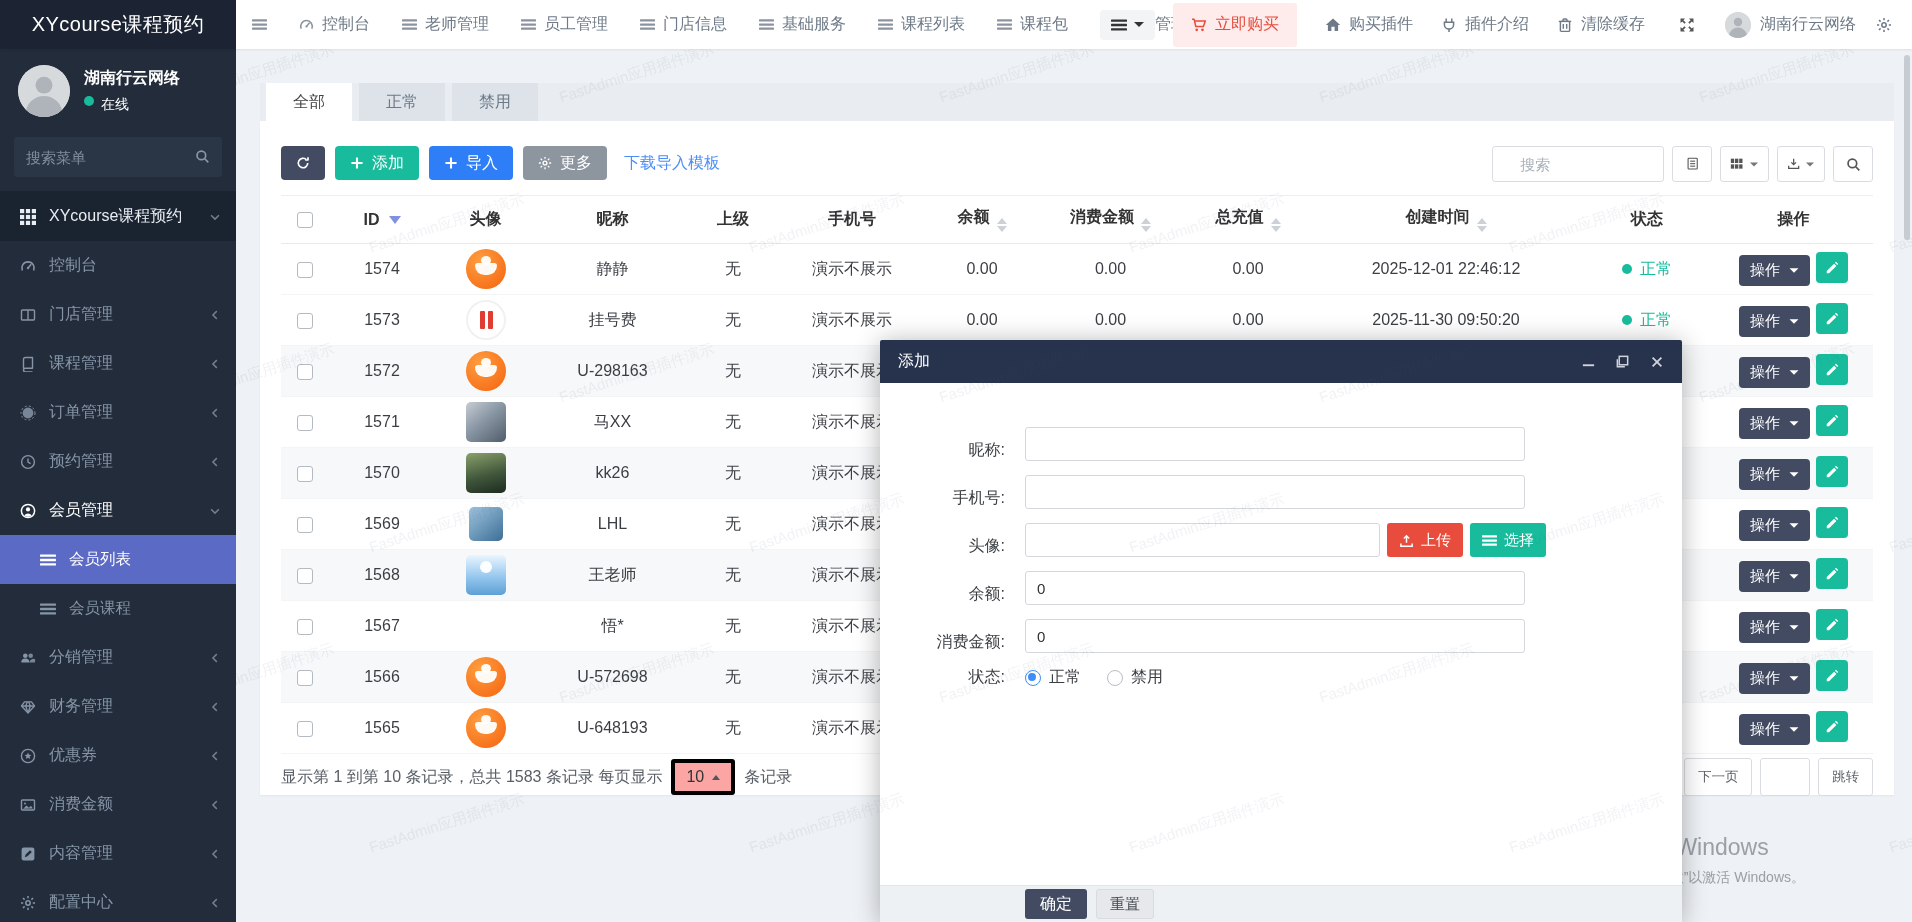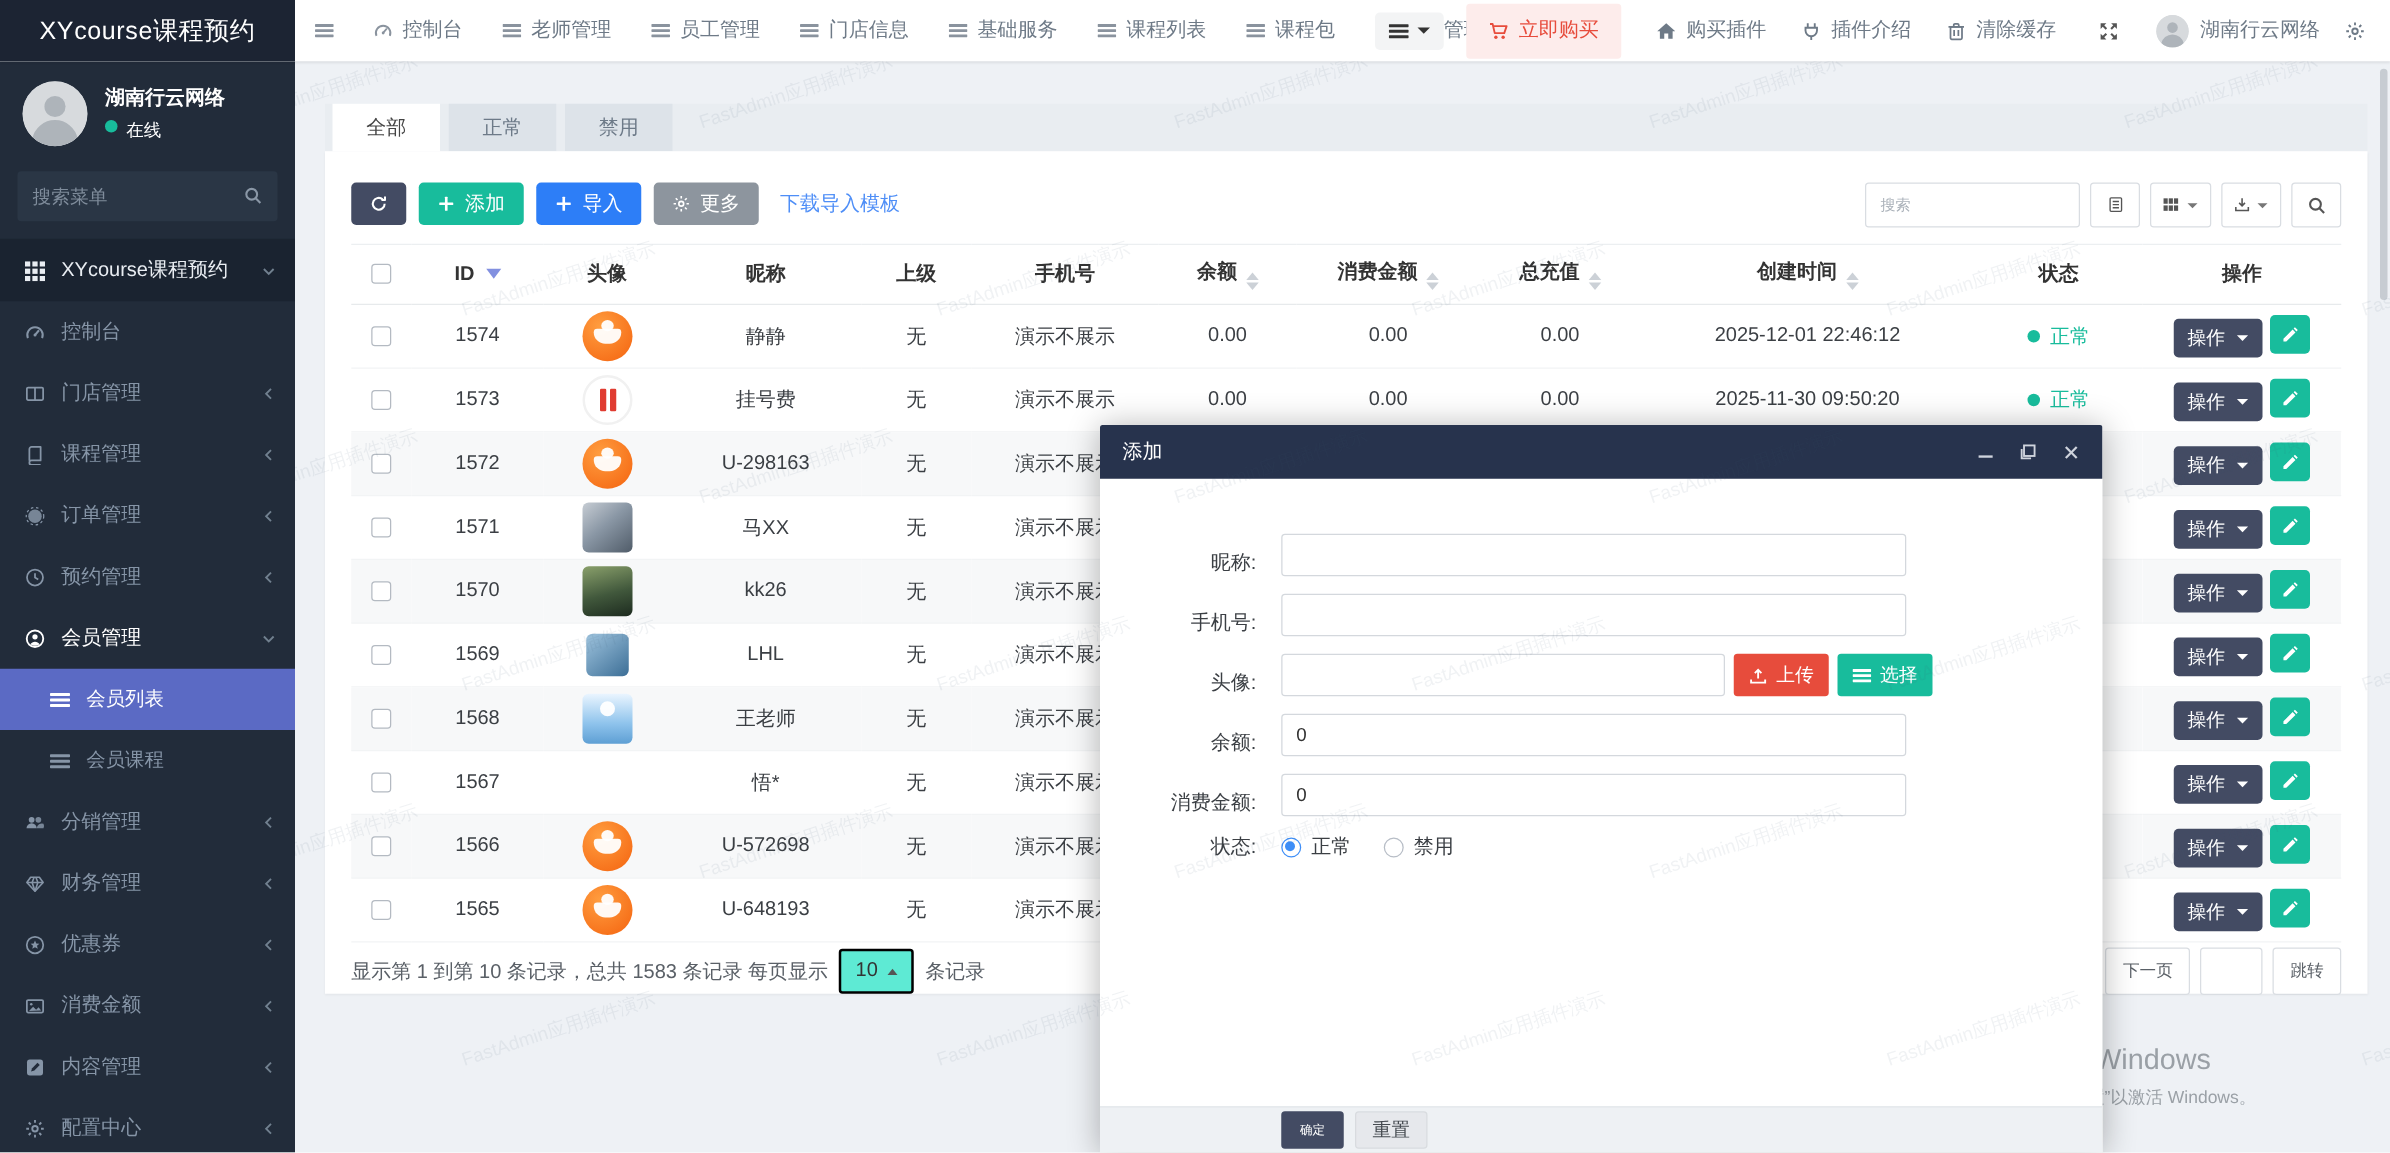--- a/index.html
+++ b/index.html
@@ -53,21 +53,21 @@
 .card{position:absolute;left:24px;top:72px;width:1634px;height:674px;background:#fff;box-shadow:0 1px 2px rgba(0,0,0,.05)}
 .toolbar{position:absolute;left:21px;top:25px;display:flex;align-items:center;gap:10px}
 .btn{height:34px;border:none;border-radius:4px;display:inline-flex;align-items:center;gap:8px;padding:0 15px;color:#fff;font-size:16px;cursor:pointer}
 .btn .ic{font-size:14px}
 .btn-refresh{background:#434b63;width:44px;justify-content:center}
 .btn-add{background:#18bc9c}
 .btn-import{background:#2d7ef7}
 .btn-more{background:#8d959e}
 .link-tpl{color:#4e8ef7;font-size:16px;margin-left:7px;cursor:pointer;text-decoration:none}
 .tbl-tools{position:absolute;right:21px;top:25px;display:flex;align-items:center;gap:8px}
-.search-inp{width:172px;height:36px;border:1px solid #d9dde2;border-radius:3px;padding:0 11px;font-size:12px;color:#333}
+.search-inp{width:172px;height:36px;border:1px solid #d9dde2;border-radius:3px;padding:0 27px;font-size:15px;color:#333}
 .search-inp::placeholder{color:#aab1b9}
 .icon-btn{height:36px;min-width:40px;padding:0 9px;border:1px solid #d9dde2;background:#fff;border-radius:3px;display:inline-flex;align-items:center;justify-content:center;gap:5px;color:#555;cursor:pointer}
 .icon-btn .caret{border-top-color:#777;transform:scale(.8)}
 
 
 .grid{position:absolute;left:21px;top:74px;width:1592px;border-collapse:collapse;table-layout:fixed}
 .grid th{font-weight:bold;color:#333;font-size:16px;padding:11px 6px;border-top:1px solid #eceff1;border-bottom:1px solid #e7eaec;text-align:center;white-space:nowrap}
 .grid td{padding:5px 6px;height:51px;text-align:center;font-size:16px;color:#3b3f44;border-bottom:1px solid #f2f4f5;white-space:nowrap;overflow:hidden}
 .grid tr.striped td{background:#f7f8f9}
 input[type=checkbox]{appearance:none;width:16px;height:16px;border:1px solid #b4bac2;border-radius:3px;background:#fff;cursor:pointer;vertical-align:middle}
@@ -90,21 +90,21 @@
 .av-person{background:linear-gradient(140deg,#c7cdd4 0%,#8a97a5 45%,#505c69 100%)}
 .av-land{background:linear-gradient(165deg,#8aa06b 0%,#41583c 55%,#1d2b1f 100%)}
 .av-blue{width:34px;height:34px;background:linear-gradient(140deg,#9fc4de,#3c6e96)}
 .av-sky{background:linear-gradient(180deg,#eaf5ff 0%,#8ec3ec 60%,#5e9fd4 100%)}
 .av-sky::after{content:"";position:absolute;left:14px;top:6px;width:12px;height:12px;border-radius:50%;background:rgba(255,255,255,.95)}
 .av-dark{background:linear-gradient(140deg,#53393４,#4a3230 10%,#17100f 75%)}
 
 
 .pgn{position:absolute;left:21px;top:637px;width:1592px;display:flex;align-items:center;justify-content:space-between;color:#5a6067;font-size:16px}
 .pgn-left{display:flex;align-items:center;gap:9px}
-.pg-size{border:2px solid #000000;background:#5eead4;border-radius:3px;height:36px;padding:0 11px;display:inline-flex;align-items:center;gap:8px;color:#333;cursor:pointer}
+.pg-size{border:4px solid #000000;background:#fca5a5;border-radius:3px;height:36px;padding:0 11px;display:inline-flex;align-items:center;gap:8px;color:#333;cursor:pointer}
 .caret-up{width:0;height:0;border-left:4px solid transparent;border-right:4px solid transparent;border-bottom:5px solid #555}
 .pgn-right{display:flex;align-items:flex-start;gap:8px}
 .pg-btn{border:1px solid #d9dde2;background:#fff;height:38px;min-width:46px;padding:0 13px;border-radius:3px;display:inline-flex;align-items:center;justify-content:center;color:#5a6067;cursor:pointer}
 .pg-input{width:50px;height:38px;border:1px solid #d9dde2;border-radius:3px;text-align:center;font-size:15px}
 
 
 .modal{position:absolute;left:880px;top:340px;width:802px;height:582px;background:#fff;z-index:100;box-shadow:0 2px 26px rgba(0,0,0,.3);border-radius:2px 2px 0 0;overflow:hidden}
 .modal-hd{height:43px;background:#27334d;color:#fff;display:flex;align-items:center;padding:0 18px;font-size:16px}
 .modal-ctl{margin-left:auto;display:flex;align-items:center;gap:19px;color:#cfd4dd}
 .mc{width:15px;height:15px;display:inline-flex;align-items:center;justify-content:center;cursor:pointer}
@@ -114,21 +114,21 @@
 .finput{width:500px;height:34px;border:1px solid #d4d8dd;border-radius:3px;padding:0 11px;font-size:15px;color:#333}
 .finput.short{width:355px}
 .btn-upload{background:#e74c3c;color:#fff;height:34px;border:none;border-radius:3px;padding:0 12px;display:inline-flex;align-items:center;gap:7px;font-size:15px;margin-left:7px;cursor:pointer}
 .btn-choose{background:#18bc9c;color:#fff;height:34px;border:none;border-radius:3px;padding:0 12px;display:inline-flex;align-items:center;gap:7px;font-size:15px;margin-left:7px;cursor:pointer}
 .radios{display:flex;align-items:center;gap:26px}
 .radio{display:inline-flex;align-items:center;gap:8px;color:#3b3f44;cursor:pointer}
 input[type=radio]{appearance:none;width:16px;height:16px;border:1.5px solid #b7bdc6;border-radius:50%;background:#fff;cursor:pointer}
 input[type=radio]:checked{border-color:#3e8ef7}
 input[type=radio]:checked::after{content:"";display:block;width:8px;height:8px;margin:2.2px;border-radius:50%;background:#3e8ef7}
 .modal-ft{position:absolute;bottom:0;left:0;right:0;height:37px;background:#eef1f4;border-top:1px solid #e2e6ea;display:flex;align-items:center;padding-left:145px;gap:9px}
-.btn-ok{background:#434b63;color:#fff;height:30px;border:none;border-radius:3px;padding:0 15px;font-size:10px;cursor:pointer}
+.btn-ok{background:#434b63;color:#fff;height:30px;border:none;border-radius:3px;padding:0 15px;font-size:16px;cursor:pointer}
 .btn-reset{background:#e6e8ec;color:#454a50;height:30px;border:1px solid #d8dbdf;border-radius:3px;padding:0 13px;font-size:15px;cursor:pointer}
 
 
 .wmlayer{position:absolute;left:236px;top:49px;right:0;bottom:0;z-index:150;pointer-events:none;overflow:hidden}
 .wm{position:absolute;transform:rotate(-18deg);color:rgba(70,90,110,.08);font-size:15px;white-space:nowrap}
 .winact{position:absolute;left:1387px;top:783px;color:#9aa0a6;z-index:40}
 .winact .l1{font-size:23px;margin-bottom:6px}
 .winact .l2{font-size:14px}
 </style>
 </head>

